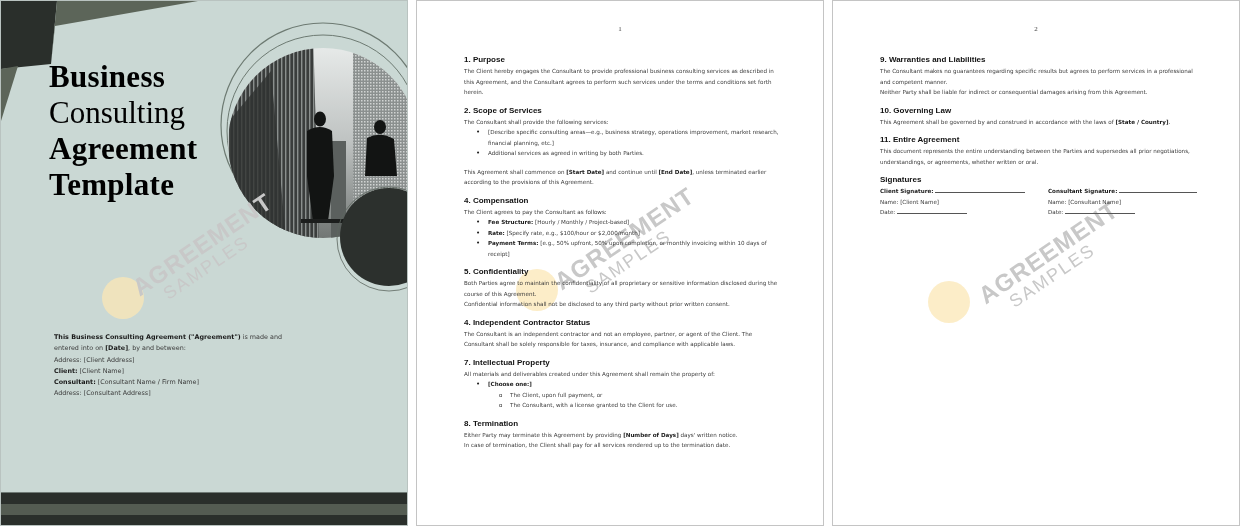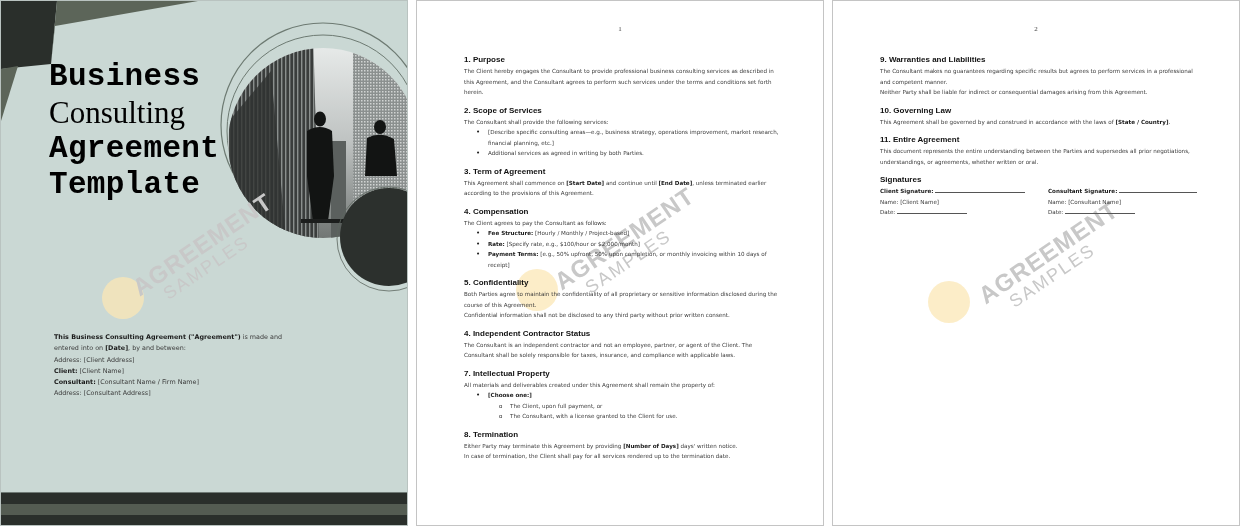--- a/index.html
+++ b/index.html
@@ -13,21 +13,21 @@
     border: 1px solid #c4c4c4; background: #ffffff; overflow: hidden;
   }
   
   #cover { left: 0; width: 408px; background: #cad8d4; border-color: #b9c3c0; }
   #cover svg.deco { position: absolute; left: 0; top: 0; }
   .cover-title {
     position: absolute; left: 48px; top: 60px; margin: 0; line-height: 1;
     color: #000; z-index: 3;
   }
   .cover-title .w-bold {
-    display: block; font-family: Liberation Mono, monospace;
+    display: block; font-family: Liberation Serif, serif;
     font-weight: 700; font-size: 31px; letter-spacing: 0.3px; height: 36px;
   }
   .cover-title .w-serif {
     display: block; font-family: "Liberation Serif", serif;
     font-weight: 400; font-size: 31px; height: 36px;
   }
   .cover-intro {
     position: absolute; left: 53px; top: 316px; width: 240px;
     font-family: "DejaVu Sans", sans-serif; font-size: 6.4px; line-height: 11.3px;
     color: #3b3b3b; z-index: 3; margin-top: 15px;
@@ -179,21 +179,20 @@
     <div class="sec">
       <h3>2. Scope of Services</h3>
       <p>The Consultant shall provide the following services:</p>
       <ul>
         <li>[Describe specific consulting areas—e.g., business strategy, operations improvement, market research, financial planning, etc.]</li>
         <li>Additional services as agreed in writing by both Parties.</li>
       </ul>
     </div>
 
     <div class="sec">
-      <h3>3. Term of Agreement</h3>
       <p><span>This Agreement shall commence on </span><b>[Start Date]</b><span> and continue until </span><b>[End Date]</b><span>, unless terminated earlier according to the provisions of this Agreement.</span></p>
     </div>
 
     <div class="sec">
       <h3>4. Compensation</h3>
       <p>The Client agrees to pay the Consultant as follows:</p>
       <ul>
         <li><b>Fee Structure:</b><span> [Hourly / Monthly / Project-based]</span></li>
         <li><b>Rate:</b><span> [Specify rate, e.g., $100/hour or $2,000/month]</span></li>
         <li><b>Payment Terms:</b><span> [e.g., 50% upfront, 50% upon completion, or monthly invoicing within 10 days of receipt]</span></li>

